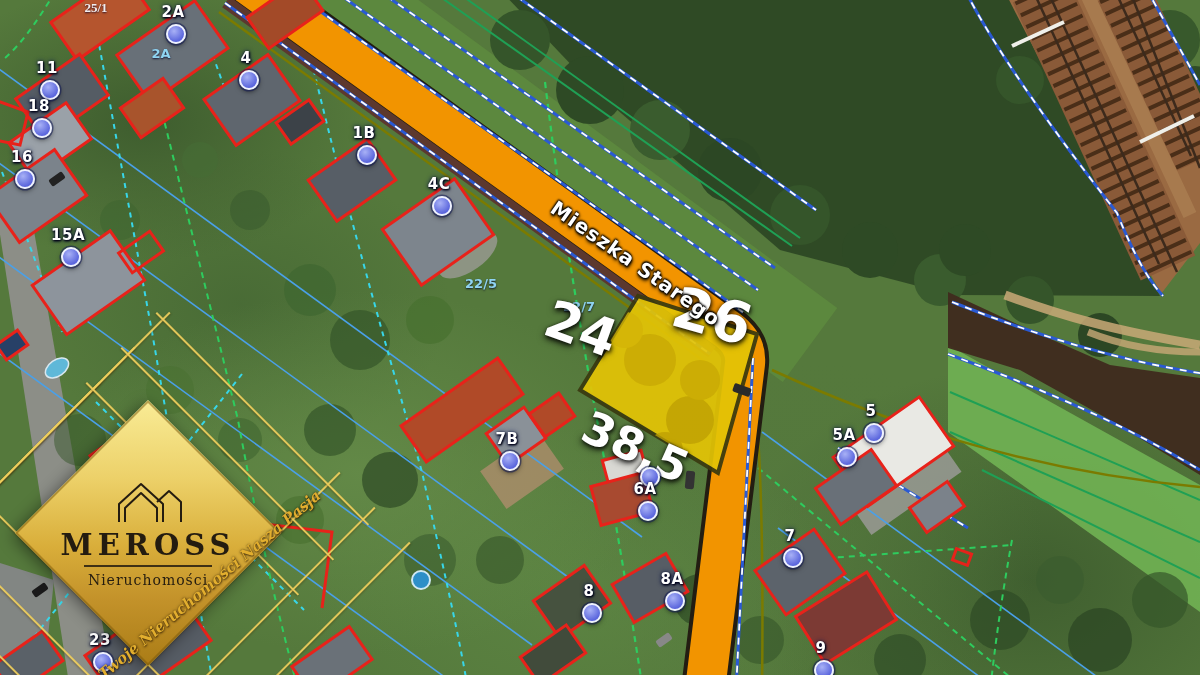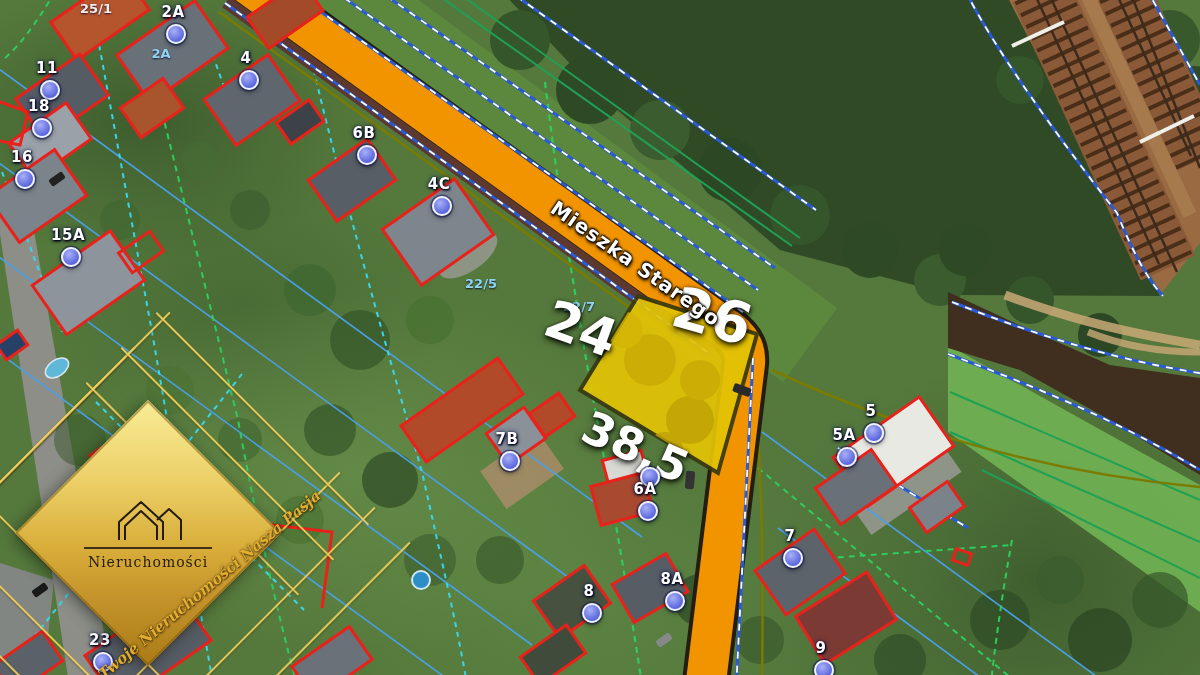--- a/index.html
+++ b/index.html
@@ -345,21 +345,21 @@
       <g transform="translate(40 590) rotate(-35)">
           <rect x="-8" y="-4" width="16" height="8" rx="2" fill="#1a1a1a"></rect>
         </g>
       <g transform="translate(742 390) rotate(20)">
           <rect x="-9" y="-4.5" width="18" height="9" rx="2" fill="#2a2a2a"></rect>
         </g>
     </g>
   </svg>
 
   <div class="layer" id="parcel-labels">
-      <span class="p-label p-white" style="left: 96px; top: 8px;">25/1</span>
+      <span class="p-label p-white" style="left: 96px; top: 8px; font-family: Liberation Serif, serif;">25/1</span>
       <span class="p-label p-cyan" style="left: 161px; top: 53px;">2A</span>
       <span class="p-label p-cyan" style="left: 481px; top: 283px;">22/5</span>
       <span class="p-label p-cyan" style="left: 579px; top: 306px;">22/7</span>
       <span class="p-label p-cyan" style="left: 197px; top: 498px;">21/2</span>
       <span class="p-label p-navy" style="left: 215px; top: 519px;">3A</span>
     </div>
   <div class="layer" id="big-labels">
       <span class="big-num" style="left: 556px; top: 292px; font-size: 52px; transform: rotate(20deg);">24</span>
       <span class="big-num" style="left: 682px; top: 278px; font-size: 57px; transform: rotate(16deg);">26</span>
       <span class="big-num" style="left: 594px; top: 404px; font-size: 45px; transform: rotate(24deg);">38,5</span>
@@ -384,21 +384,21 @@
       </div>
       <div class="marker" style="left: 23px; top: 177px;">
         <span class="m-label">16</span>
         <span class="m-dot"></span>
       </div>
       <div class="marker" style="left: 69px; top: 255px;">
         <span class="m-label">15A</span>
         <span class="m-dot"></span>
       </div>
       <div class="marker" style="left: 365px; top: 153px;">
-        <span class="m-label">6B</span>
+        <span class="m-label">1B</span>
         <span class="m-dot"></span>
       </div>
       <div class="marker" style="left: 440px; top: 204px;">
         <span class="m-label">4C</span>
         <span class="m-dot"></span>
       </div>
       <div class="marker" style="left: 508px; top: 459px;">
         <span class="m-label">7B</span>
         <span class="m-dot"></span>
       </div>
@@ -455,18 +455,19 @@
     <div class="gline g45" style="left:-151px;top:-21px"></div>
     <div class="diamond"></div>
     <div class="logo-inner">
       <svg class="house-svg" width="78" height="46" viewBox="0 0 78 46">
         <g fill="none" stroke="#241c10" stroke-width="2" stroke-linejoin="round">
           <path d="M10,44 V26 L32,6 L54,26 V44"></path>
           <path d="M16,44 V30 L32,15 L48,30 V44"></path>
           <path d="M48,24 L60,13 L72,24 V44"></path>
         </g>
       </svg>
+      <div class="brand">MEROSS</div>
       <div class="brand-rule"></div>
       <div class="division">Nieruchomości</div>
     </div>
     <div class="tagline">Twoje Nieruchomości Nasza Pasja</div>
   </div>
 </div>
 
 </body></html>

